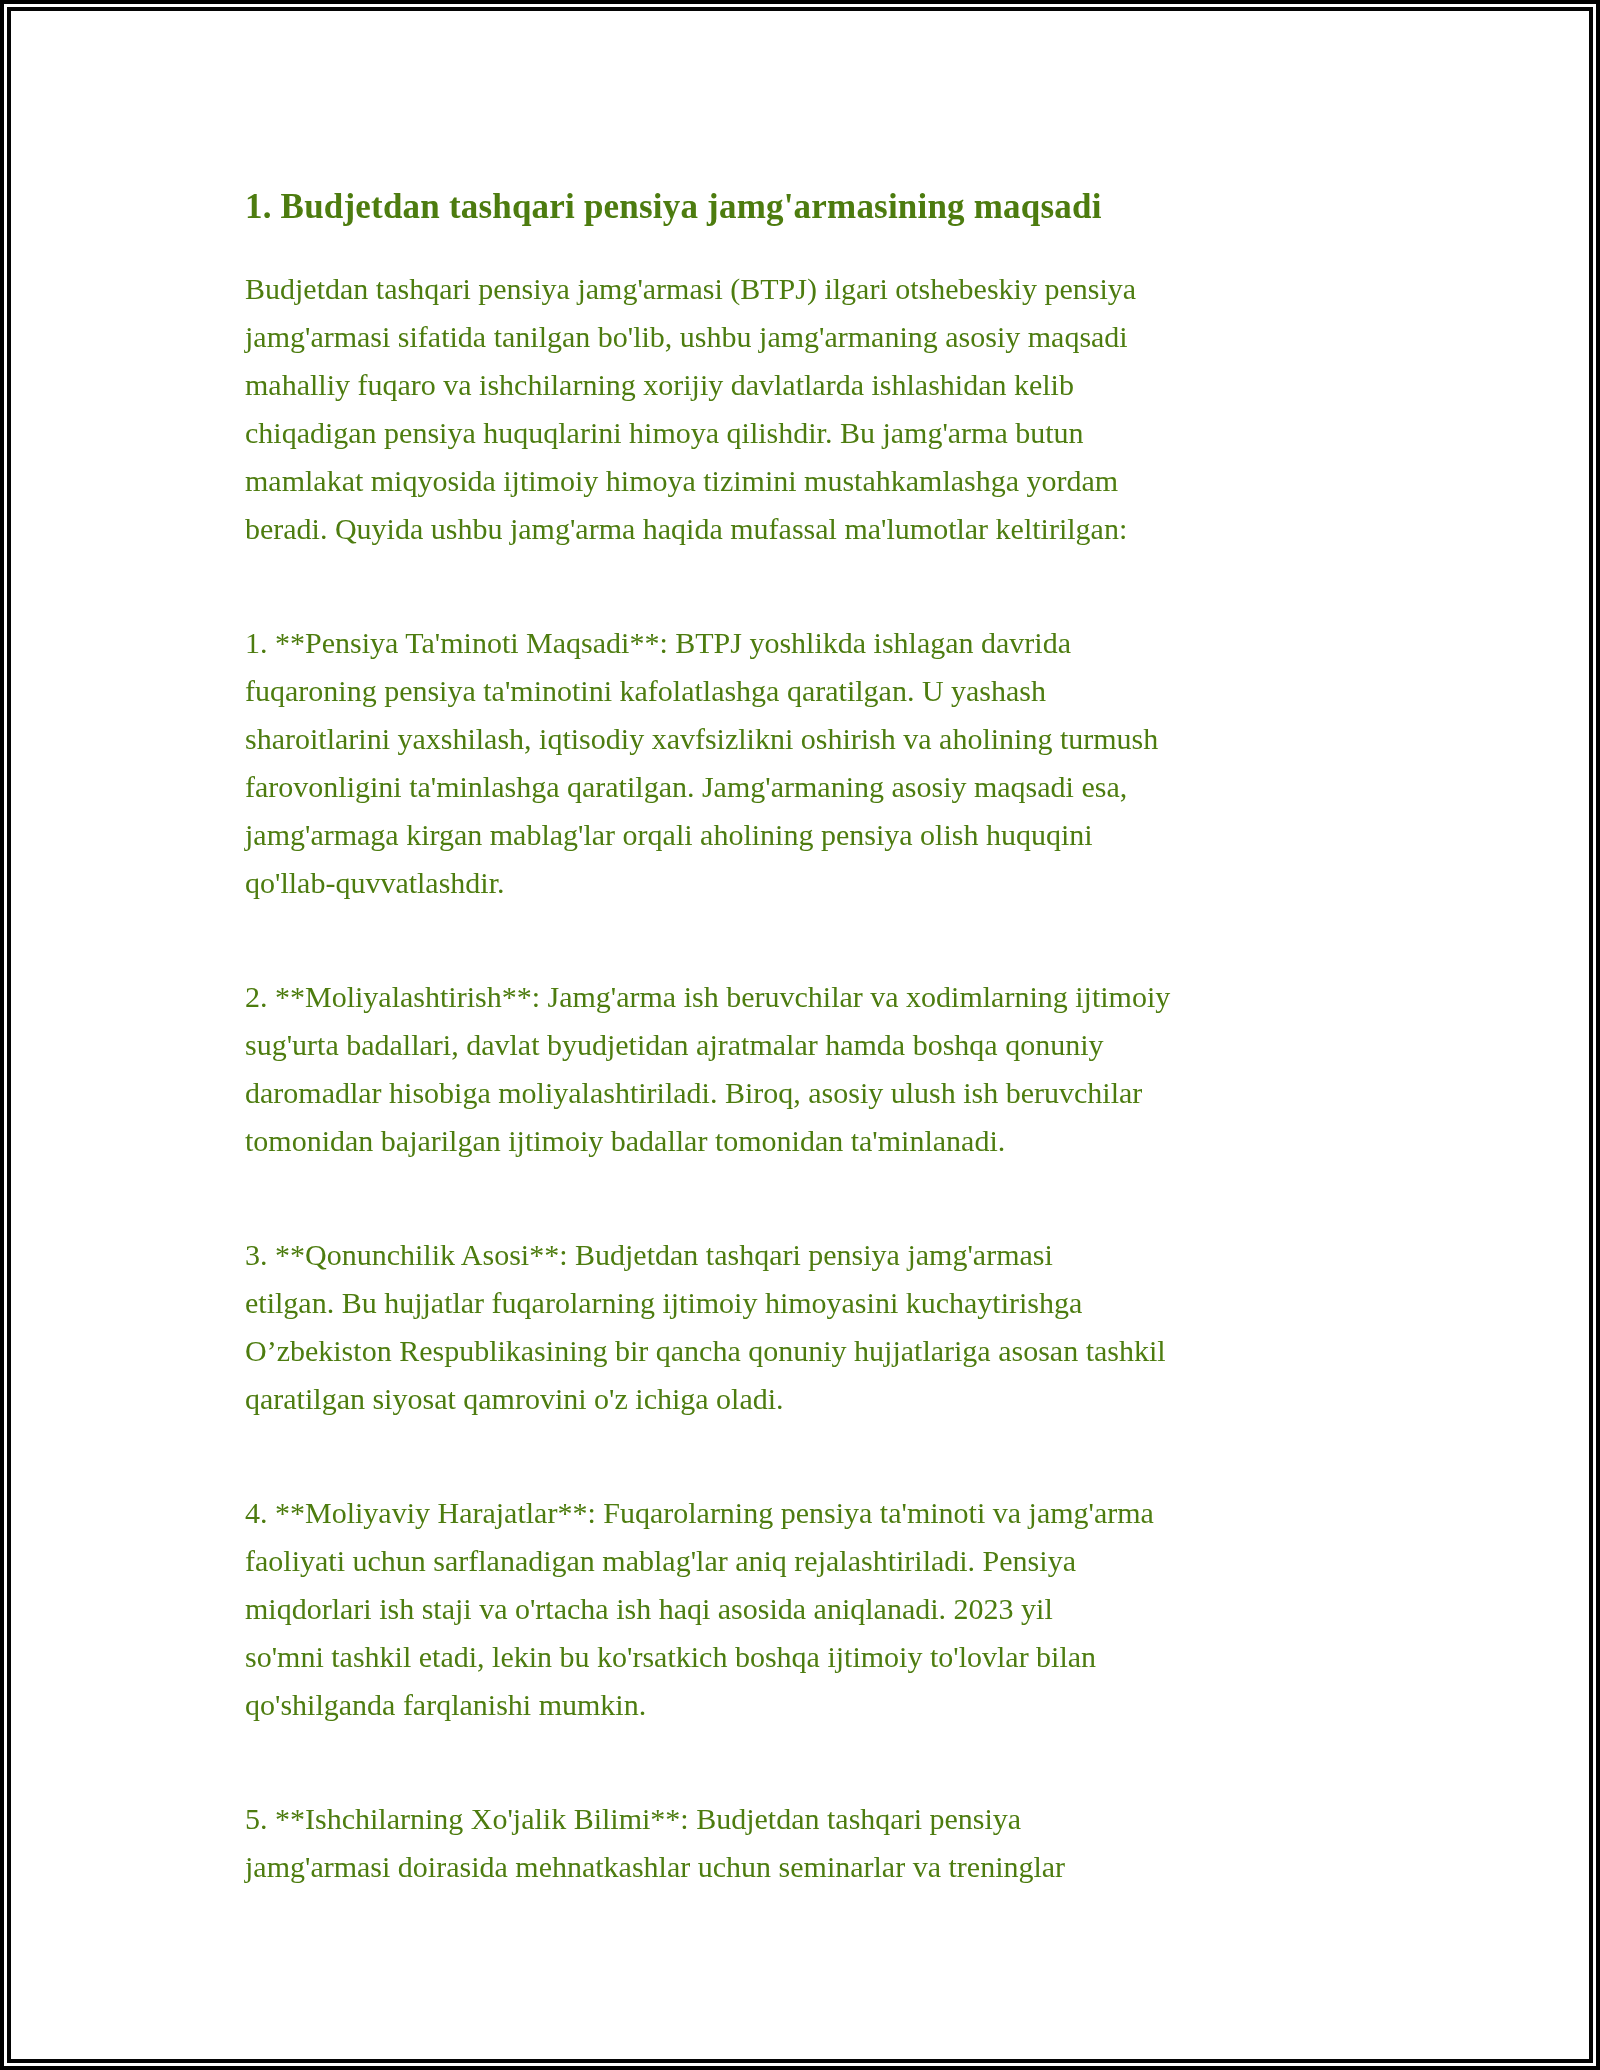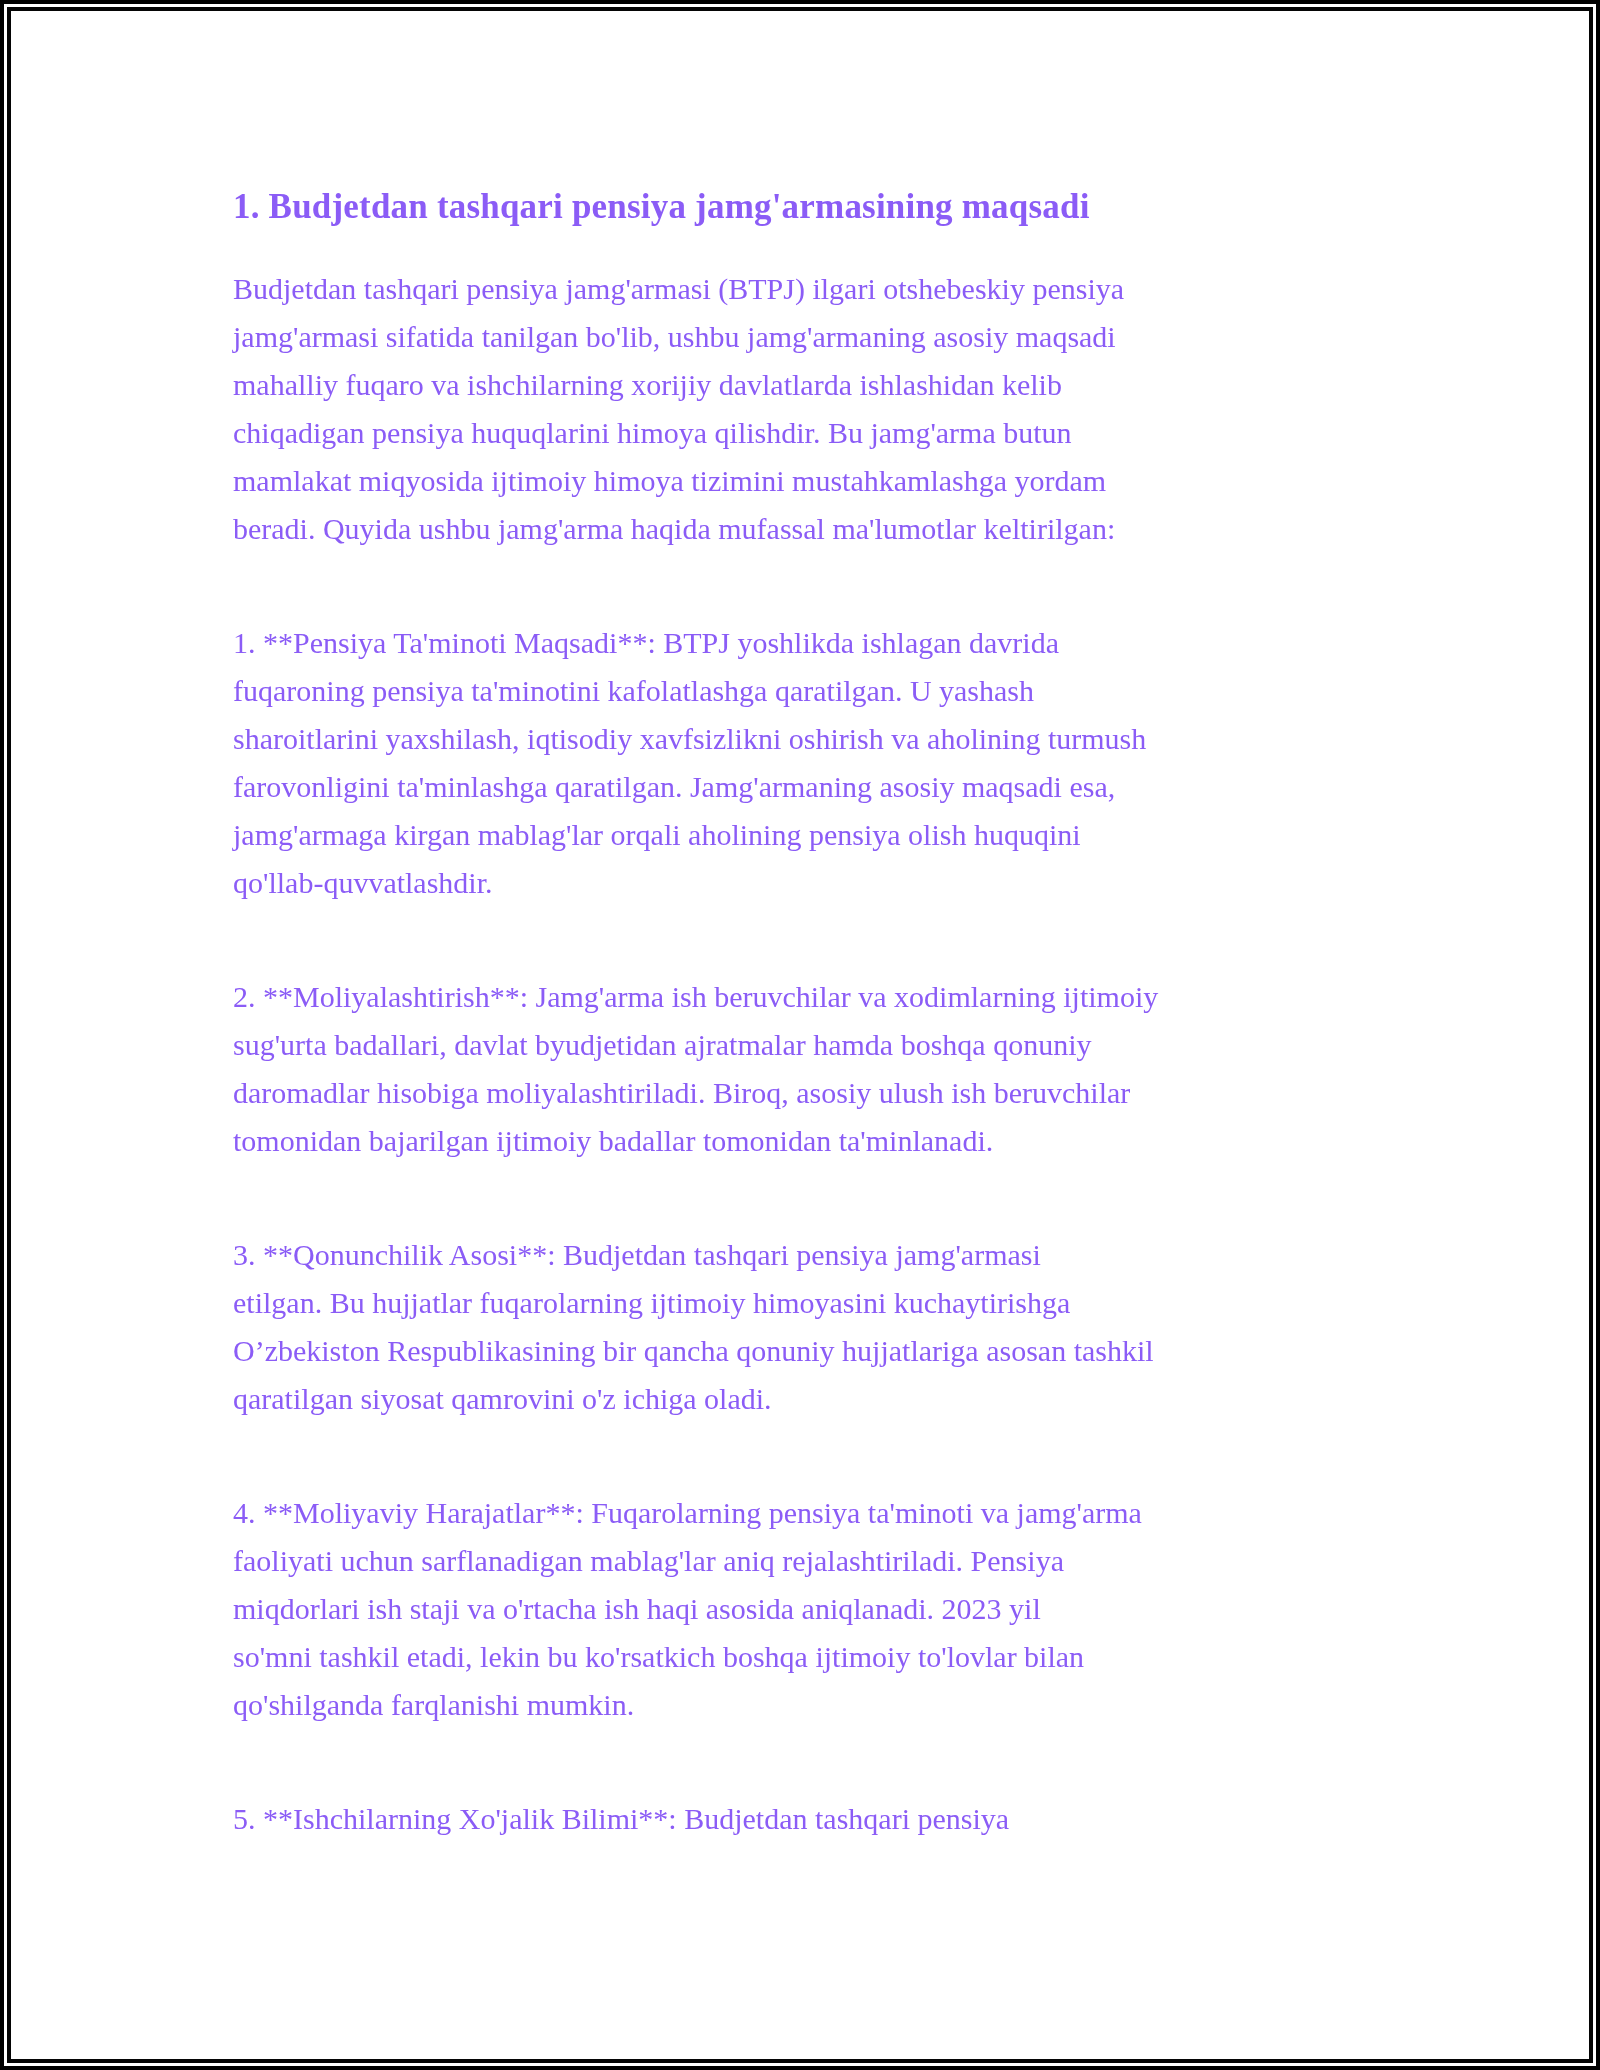--- a/index.html
+++ b/index.html
@@ -20,24 +20,24 @@
     border: 4px solid #000000;
     box-sizing: border-box;
   }
   .frame-inner {
     position: absolute;
     inset: 3px;
     border: 4px solid #050505;
   }
   .doc {
     position: absolute;
-    left: 233px;
+    left: 245px;
     top: 0;
     width: 1160px;
-    color: #8b5cf6;
+    color: #4d7c0f;
   }
   .doc h1 {
     margin: 186px 0 0 0;
     font-size: 35px;
     line-height: 1.2;
     font-weight: 700;
     letter-spacing: 0.2px;
   }
   .doc p {
     margin: 66px 0 0 0;
@@ -93,15 +93,16 @@
       </p>
       <p>
         <span class="line">4. **Moliyaviy Harajatlar**: Fuqarolarning pensiya ta'minoti va jamg'arma</span>
         <span class="line">faoliyati uchun sarflanadigan mablag'lar aniq rejalashtiriladi. Pensiya</span>
         <span class="line">miqdorlari ish staji va o'rtacha ish haqi asosida aniqlanadi. 2023 yil</span>
         <span class="line">so'mni tashkil etadi, lekin bu ko'rsatkich boshqa ijtimoiy to'lovlar bilan</span>
         <span class="line">qo'shilganda farqlanishi mumkin.</span>
       </p>
       <p>
         <span class="line">5. **Ishchilarning Xo'jalik Bilimi**: Budjetdan tashqari pensiya</span>
+        <span class="line">jamg'armasi doirasida mehnatkashlar uchun seminarlar va treninglar</span>
       </p>
     </div>
 </main>
 
 </body></html>

